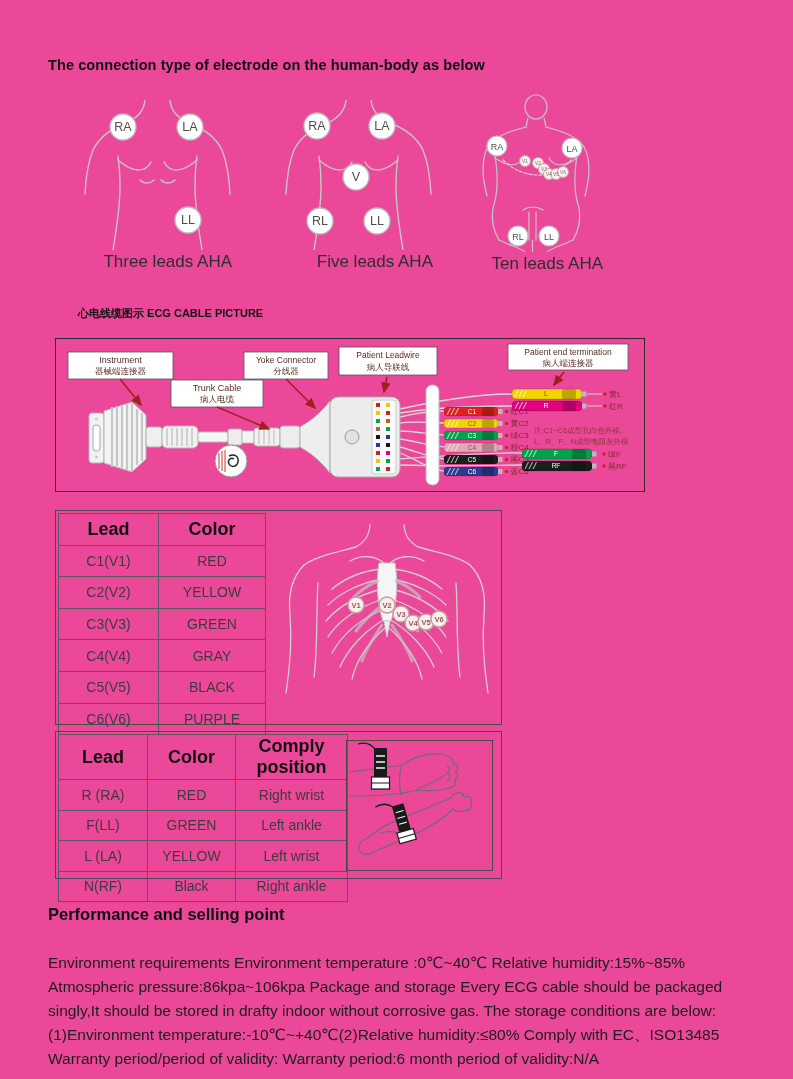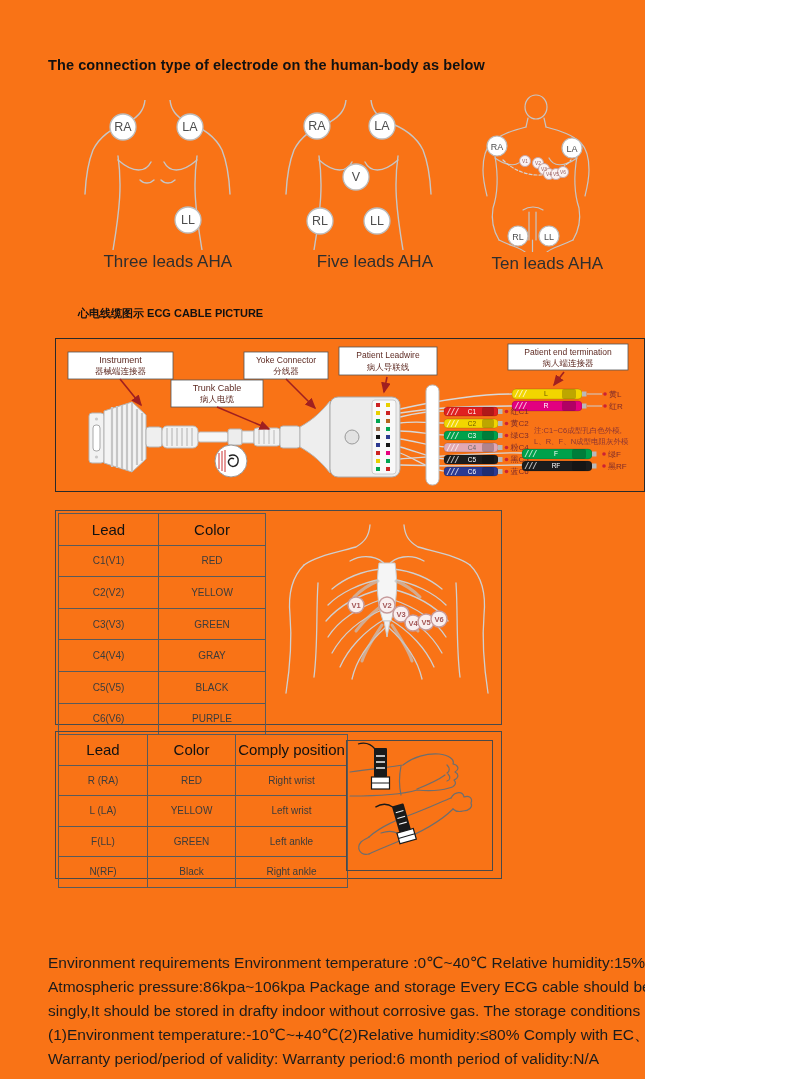--- a/index.html
+++ b/index.html
@@ -1,29 +1,29 @@
 <!DOCTYPE html>
 <html><head>
 <meta charset="utf-8">
 <style>
   html,body{margin:0;padding:0;background:#fff;}
-  .page{position:relative;width:645px;height:1079px;background:#f97316;overflow:hidden;
+  .page{position:relative;width:793px;height:1079px;background:#ec4899;overflow:hidden;
         font-family:"Liberation Sans","DejaVu Sans",sans-serif;color:#111;}
   .h1{position:absolute;left:48px;top:57px;font-size:14.5px;font-weight:bold;letter-spacing:.1px;}
   .fig{position:absolute;text-align:right;}
   .fig svg{display:block;margin:0 auto;}
   .caption{font-size:17px;color:#2e2e2e;margin-top:2px;white-space:nowrap;}
   .h2{position:absolute;left:48px;top:306px;font-size:11px;font-weight:bold;margin-left:30px;}
   .cablebox{position:absolute;left:55px;top:338px;width:588px;height:152px;border:1px solid #2a2a2a;}
   .box1{position:absolute;left:55px;top:510px;width:445px;height:213px;border:1px solid #4a4a4a;}
   .box2{position:absolute;left:55px;top:731px;width:445px;height:146px;border:1px solid #4a4a4a;}
   table{border-collapse:collapse;}
   td,th{border:1px solid #5a5a5a;text-align:center;vertical-align:middle;}
-  th{font-size:15px;color:#111;font-weight:normal;}
-  td{font-size:10px;color:#3c3c3c;}
+  th{font-size:18px;color:#111;font-weight:bold;}
+  td{font-size:14px;color:#3c3c3c;}
   .t1{position:absolute;left:2px;top:2px;}
   .t1 th,.t1 td{height:28.6px;}
   .t1 .c1{width:97px;} .t1 .c2{width:104px;}
   .t2{position:absolute;left:2px;top:2px;}
   .t2 th,.t2 td{height:27.5px;}
   .t2 .c1{width:86px;} .t2 .c2{width:85px;} .t2 .c3{width:109px;}
   .ribcage{position:absolute;left:226px;top:10px;}
   .imgbox{position:absolute;left:290px;top:8px;width:145px;height:129px;border:1px solid #4a4a4a;}
   .h3{position:absolute;left:48px;top:905px;font-size:16.5px;font-weight:bold;}
   .para{position:absolute;left:48px;top:951px;width:722px;font-size:15.5px;line-height:24px;color:#1c1c1c;}
@@ -467,28 +467,28 @@
         <th class="c1">Lead</th>
         <th class="c2">Color</th>
         <th class="c3">Comply position</th>
       </tr>
       <tr>
         <td>R (RA)</td>
         <td>RED</td>
         <td>Right wrist</td>
       </tr>
       <tr>
+        <td>F(LL)</td>
+        <td>GREEN</td>
+        <td>Left ankle</td>
+      </tr>
+      <tr>
         <td>L (LA)</td>
         <td>YELLOW</td>
         <td>Left wrist</td>
-      </tr>
-      <tr>
-        <td>F(LL)</td>
-        <td>GREEN</td>
-        <td>Left ankle</td>
       </tr>
       <tr>
         <td>N(RF)</td>
         <td>Black</td>
         <td>Right ankle</td>
       </tr>
     </tbody>
       </table>
 
     <div class="imgbox">
@@ -515,15 +515,16 @@
           <path d="M52,64 C48,59 42,57 35,59" stroke="#1a1a1a" stroke-width="1.3" fill="none"></path>
           <rect x="51" y="63" width="12" height="27" rx="1" fill="#1a1a1a"></rect>
           <path d="M53,70 H61 M53,76 H61 M53,82 H61" stroke="#f5f5f5" stroke-width="1.2"></path>
           <rect x="48.5" y="90" width="17" height="11" fill="#fff" stroke="#1a1a1a" stroke-width="1.2"></rect>
           <path d="M48.5,95.5 H65.5" stroke="#1a1a1a" stroke-width="1"></path>
         </g>
       </svg>
     </div>
   </div>
 
+  <div class="h3">Performance and selling point</div>
   <div class="para">Environment requirements Environment temperature :0℃~40℃ Relative humidity:15%~85% Atmospheric pressure:86kpa~106kpa Package and storage Every ECG cable should be packaged singly,It should be stored in drafty indoor without corrosive gas. The storage conditions are below:(1)Environment temperature:-10℃~+40℃(2)Relative humidity:≤80% Comply with EC、ISO13485 Warranty period/period of validity: Warranty period:6 month period of validity:N/A</div>
 
 </div>
 
 </body></html>

